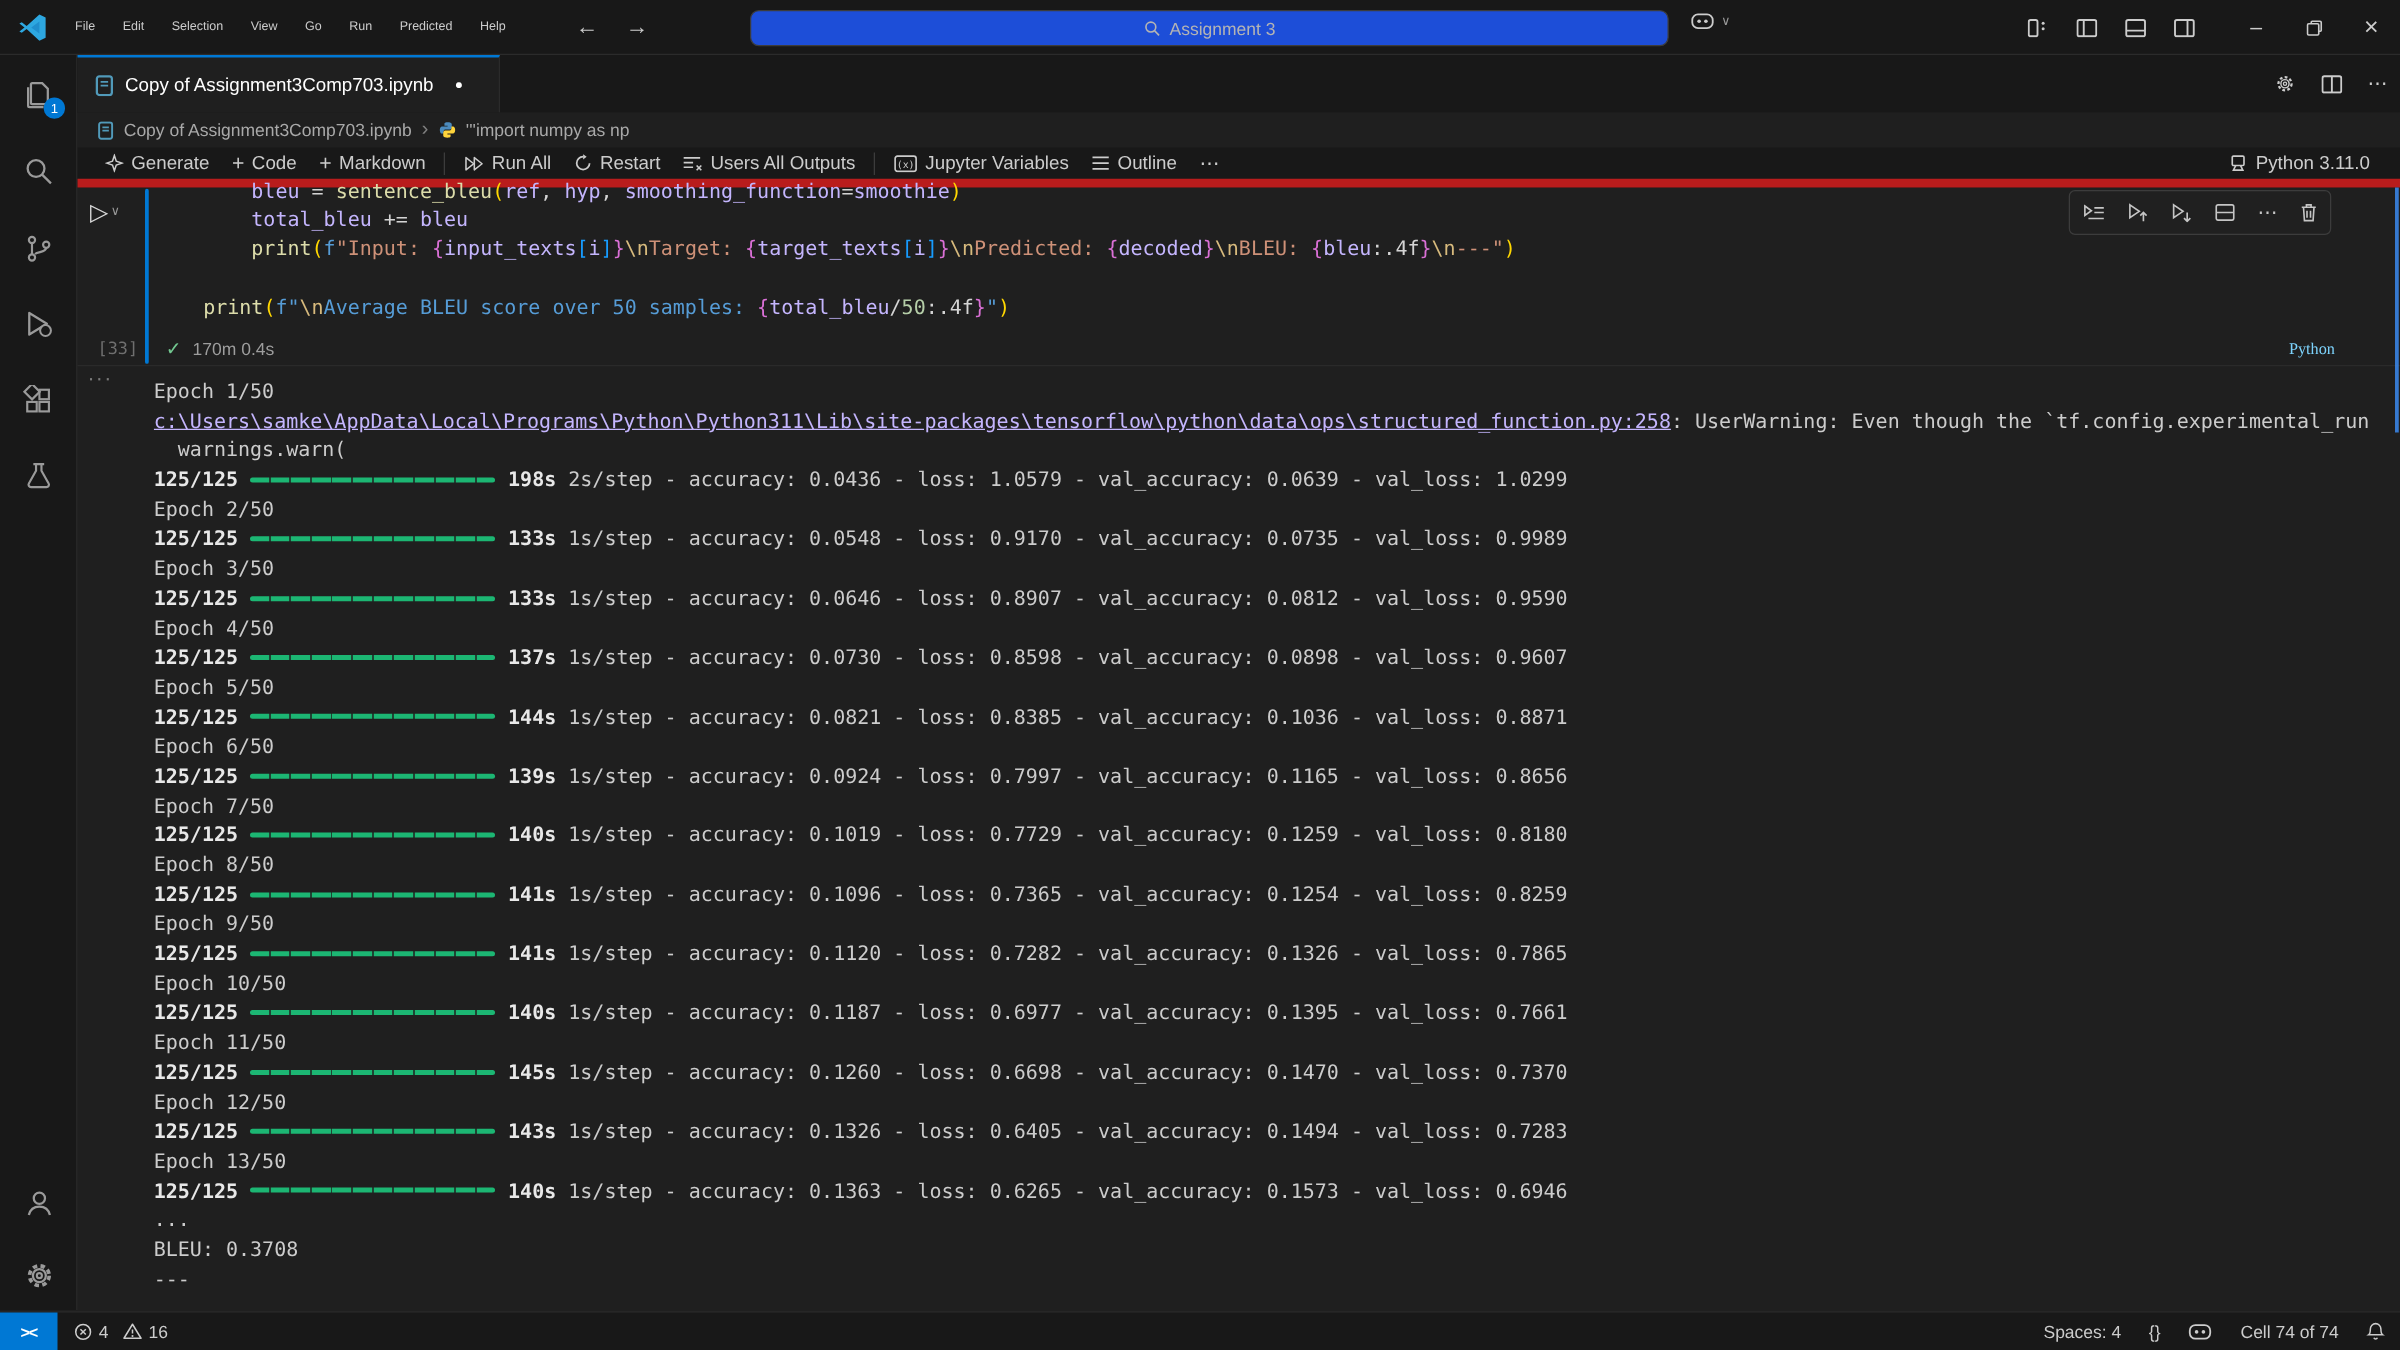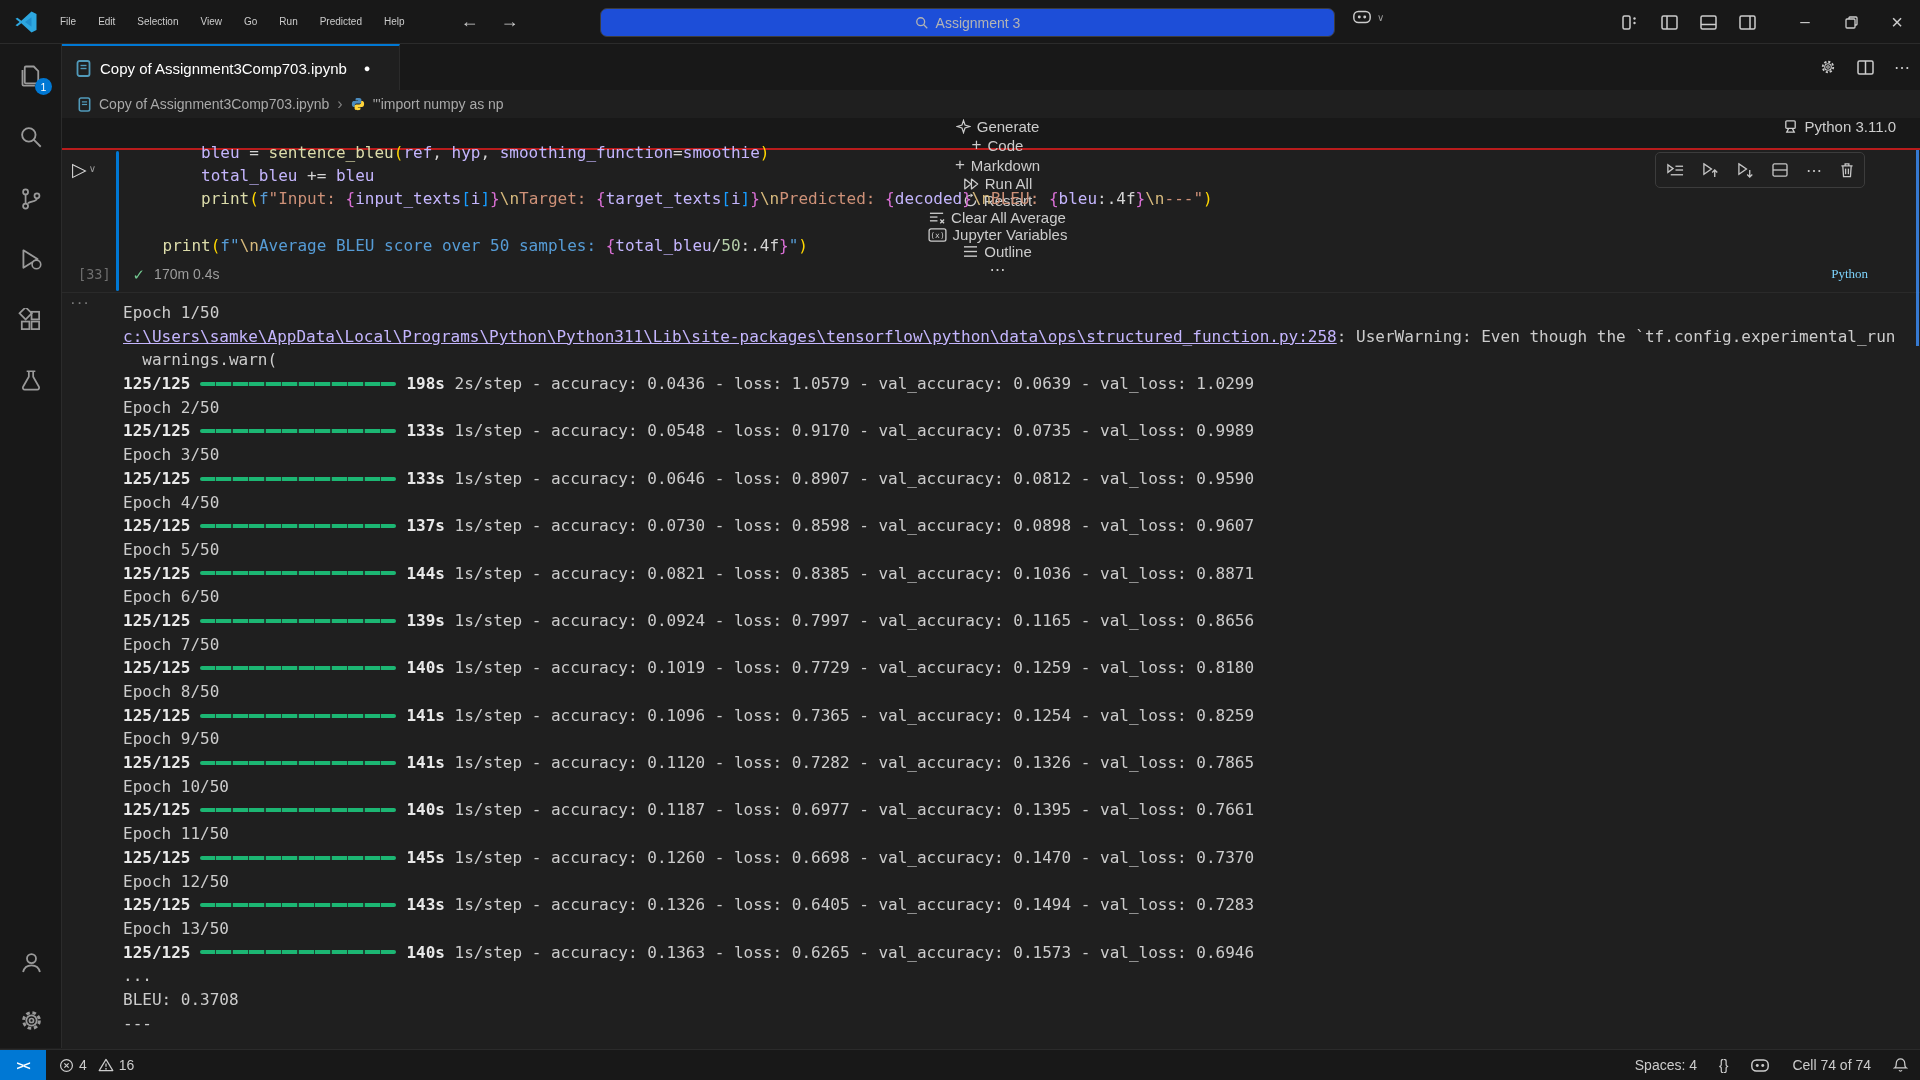--- a/index.html
+++ b/index.html
@@ -38,22 +38,22 @@
   .tab .dot { color:#ffffff; font-size:11px; margin-left:8px; }
   .editor-actions { position:absolute; right:10px; top:44px; height:46px; display:flex; align-items:center; gap:20px; color:#cccccc; }
 
   
   .breadcrumb { position:absolute; left:62px; top:90px; width:1858px; height:28px; background:#1f1f1f;
                 display:flex; align-items:center; padding-left:16px; gap:8px; color:#a9a9a9; font-size:14px; }
   .breadcrumb .sep { color:#808080; font-size:16px; }
 
   
   .nbtoolbar { position:absolute; left:62px; top:118px; width:1858px; height:32px; background:#181818;
-               border-bottom:2px solid #b91c1c; display:flex; align-items:center; padding-left:13px;
-               color:#cccccc; font-size:15px;flex-direction:column; }
+               border-bottom:7px solid #b91c1c; display:flex; align-items:center; padding-left:13px;
+               color:#cccccc; font-size:15px; }
   .tb-btn { display:flex; align-items:center; gap:6px; padding:0 9px; height:26px; border-radius:5px; white-space:nowrap; }
   .tb-sep { width:1px; height:18px; background:#3c3c3c; margin:0 6px; }
   .tb-right { position:absolute; right:24px; display:flex; align-items:center; gap:7px; color:#cccccc; }
 
   
   .cell-focus-bar { position:absolute; left:116px; top:151px; width:3px; height:140px; background:#0078d4; border-radius:2px; }
   .run-btn { position:absolute; left:72px; top:158px; display:flex; align-items:flex-start; color:#d7d7d7; }
   .run-btn .glyph { font-size:19px; }
   .run-btn .chev { font-size:10px; color:#9a9a9a; margin:5px 0 0 2px; }
   .code-area { position:absolute; left:124px; top:141px; width:1780px; height:128px; overflow:hidden;
@@ -61,21 +61,21 @@
                white-space:pre; color:#d4d4d4; }
   .tok-var{color:#c4b5fd} .tok-fn{color:#DCDCAA} .tok-op{color:#D4D4D4} .tok-str{color:#CE9178}
   .tok-esc{color:#D7BA7D} .tok-b1{color:#FFD700} .tok-b2{color:#DA70D6} .tok-b3{color:#179CFF}
   .tok-num{color:#B5CEA8} .tok-kw{color:#569CD6} .tok-bstr{color:#569CD6}
 
   .cell-toolbar { position:absolute; left:1655px; top:152px; height:36px; background:#202020;
                   border:1px solid #3c3c3c; border-radius:5px; display:flex; align-items:center;
                   padding:0 10px; gap:18px; color:#c5c5c5; }
 
   .cell-status { position:absolute; left:78px; top:266px; width:1830px; height:26px; display:flex;
-                 align-items:flex-start; font-size:14px; color:#9d9d9d; }
+                 align-items:center; font-size:14px; color:#9d9d9d; }
   .exec-count { color:#6f6f6f; font-family:"DejaVu Sans Mono", monospace; font-size:13.5px; }
   .check { color:#73c991; font-size:15px; margin:0 9px 0 22px; }
   .cell-lang { position:absolute; right:40px; color:#7dd3fc; font-size:13px;font-family:Liberation Serif, serif; }
   .cell-divider { position:absolute; left:62px; top:292px; width:1858px; height:1px; background:#2a2a2a; }
 
   
   .out-gutter-dots { position:absolute; left:70px; top:293px; color:#7a7a7a; font-size:17px; letter-spacing:1px; }
   .output { position:absolute; left:123px; top:301px; width:1790px; height:742px; overflow:hidden;
             font-family:"DejaVu Sans Mono", monospace; font-size:16px; line-height:23.7px;
             color:#cccccc; white-space:pre; }
@@ -295,21 +295,21 @@
         </svg>
       <span>Restart</span>
     </div>
     <div class="tb-btn">
       <svg width="16" height="14" viewBox="0 0 17 14" stroke="#cccccc" stroke-width="1.4" fill="none">
           <line x1="1" y1="2" x2="15" y2="2"></line>
           <line x1="1" y1="6" x2="9" y2="6"></line>
           <line x1="1" y1="10" x2="9" y2="10"></line>
           <path d="M12 8.5 16 12.5M16 8.5 12 12.5"></path>
         </svg>
-      <span>Clear All Average</span>
+      <span>Users All Outputs</span>
     </div>
     <div class="tb-sep"></div>
     <div class="tb-btn">
       <svg width="19" height="14" viewBox="0 0 20 15">
           <rect x="1" y="1" width="18" height="13" rx="2" fill="none" stroke="#cccccc" stroke-width="1.4"></rect>
           <text x="10" y="11" text-anchor="middle" font-size="8.5" fill="#cccccc" font-family="DejaVu Sans Mono, monospace">(x)</text>
         </svg>
       <span>Jupyter Variables</span>
     </div>
     <div class="tb-btn">

